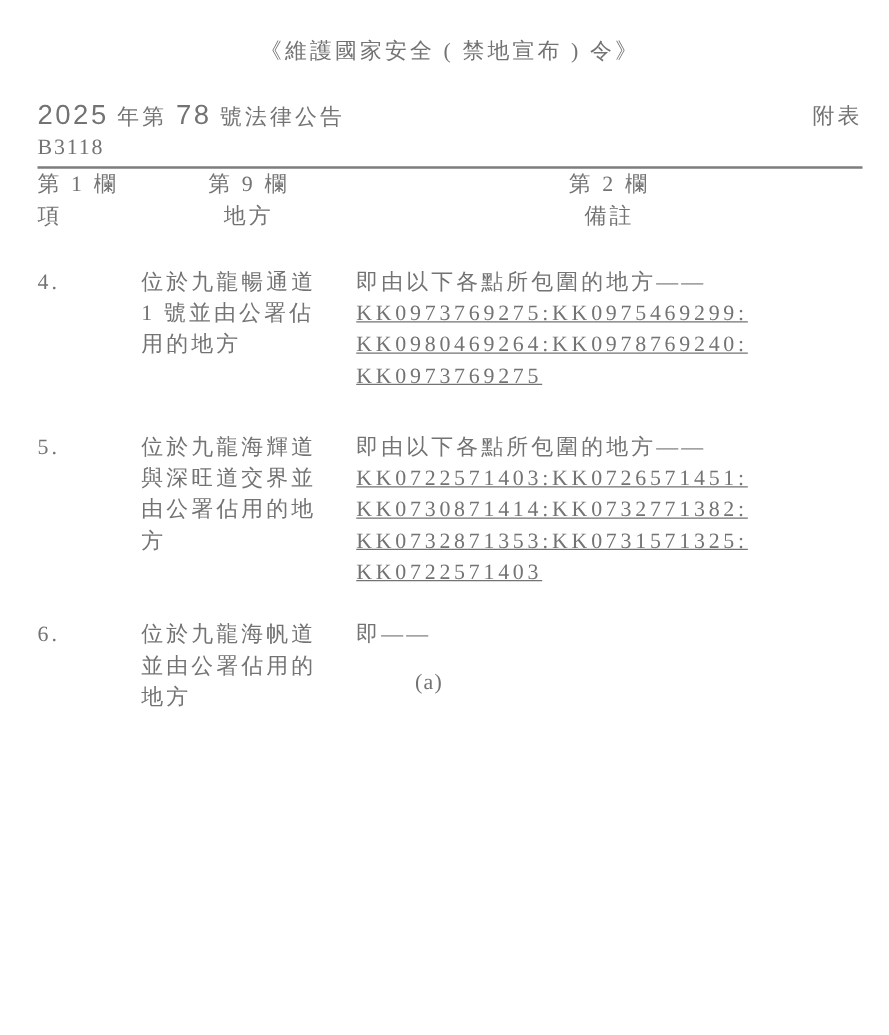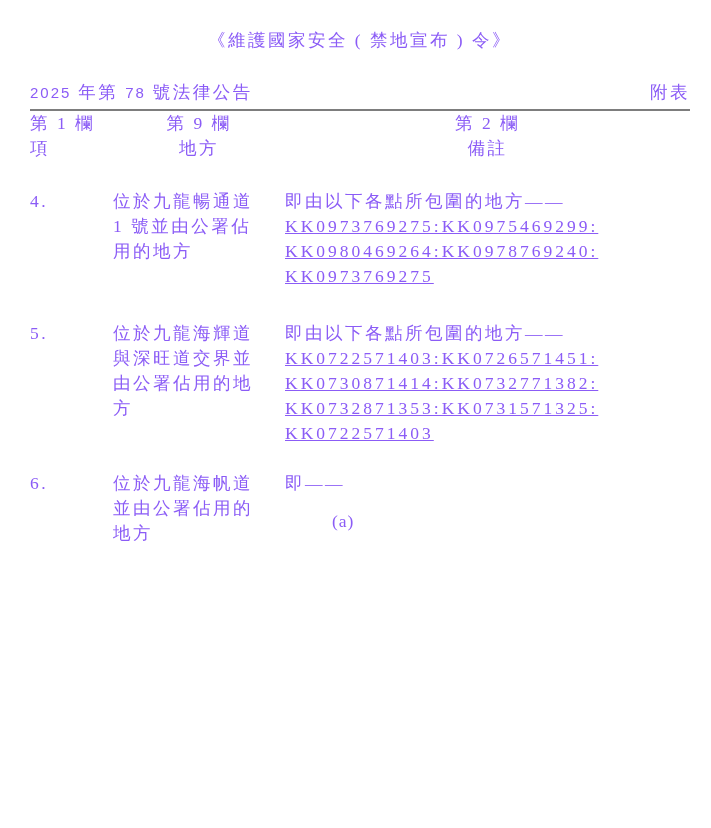--- a/index.html
+++ b/index.html
@@ -1,41 +1,41 @@
 <!DOCTYPE html>
 <html><head>
 <meta charset="utf-8">
 <style>
   html,body{margin:0;padding:0;background:#ffffff;}
   .page{
     position:relative;
     width:711px;height:828px;
     box-sizing:border-box;
     background:#ffffff;
-    color:#8b5cf6;
+    color:#737373;
     font-family:"Liberation Serif","DejaVu Serif",serif;
     font-size:17.5px;
     letter-spacing:2.5px;
     padding:28px 21px 0 30px;
     overflow:hidden;
   }
   .title{
     text-align:center;
     line-height:25px;
     margin:0 0 27px 0;
   }
   .gazette-row{
     display:flex;
     justify-content:space-between;
     align-items:flex-start;
     line-height:24px;
   }
   .sans{
     font-family:"Liberation Sans","DejaVu Sans",sans-serif;
-    font-size:15px;
+    font-size:22px;
     letter-spacing:2px;
   }
   .page-code{
     line-height:24px;
     letter-spacing:1.5px;
   }
   .rule{
     height:2px;
     background:#7d7d7d;
     margin-top:4px;
@@ -75,20 +75,21 @@
 
 <div class="page">
 
   <div class="title">《維護國家安全 ( 禁地宣布 ) 令》</div>
 
   <div class="gazette-row">
     <div><span class="sans">2025</span><span> 年第 </span><span class="sans">78</span><span> 號法律公告</span></div>
     <div>附表</div>
   </div>
 
+  <div class="page-code">B3118</div>
 
   <div class="rule"></div>
 
   <div class="grid headers">
     <div class="pre">第 1 欄
 項</div>
     <div class="pre center">第 9 欄
 地方</div>
     <div class="pre center">第 2 欄
 備註</div>

